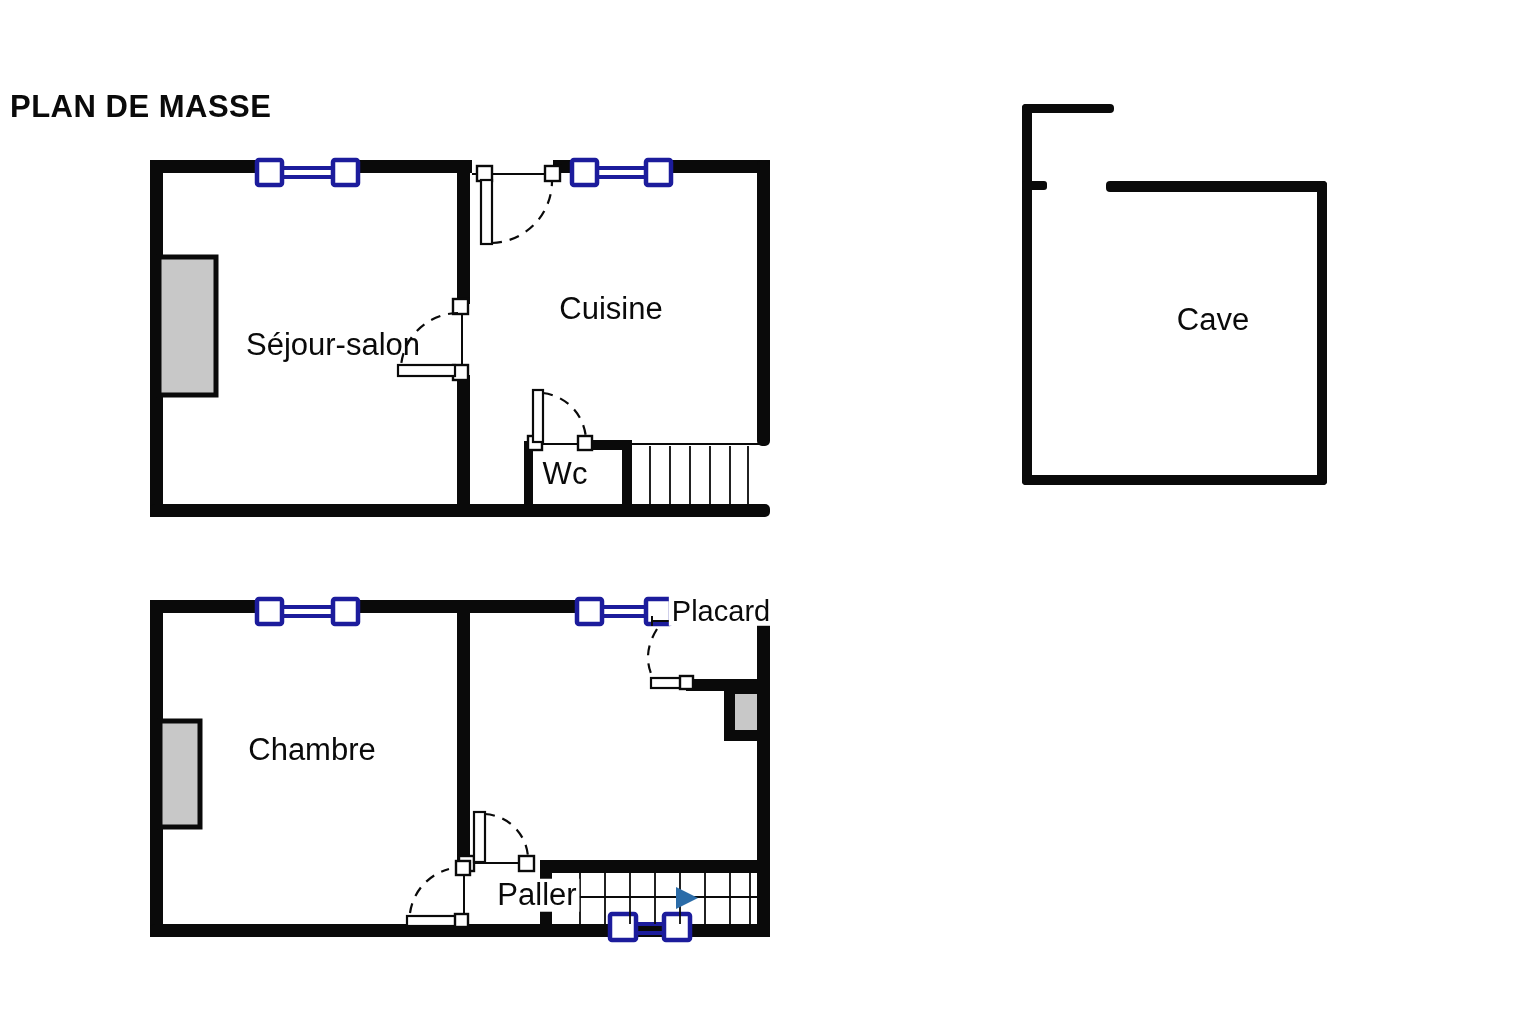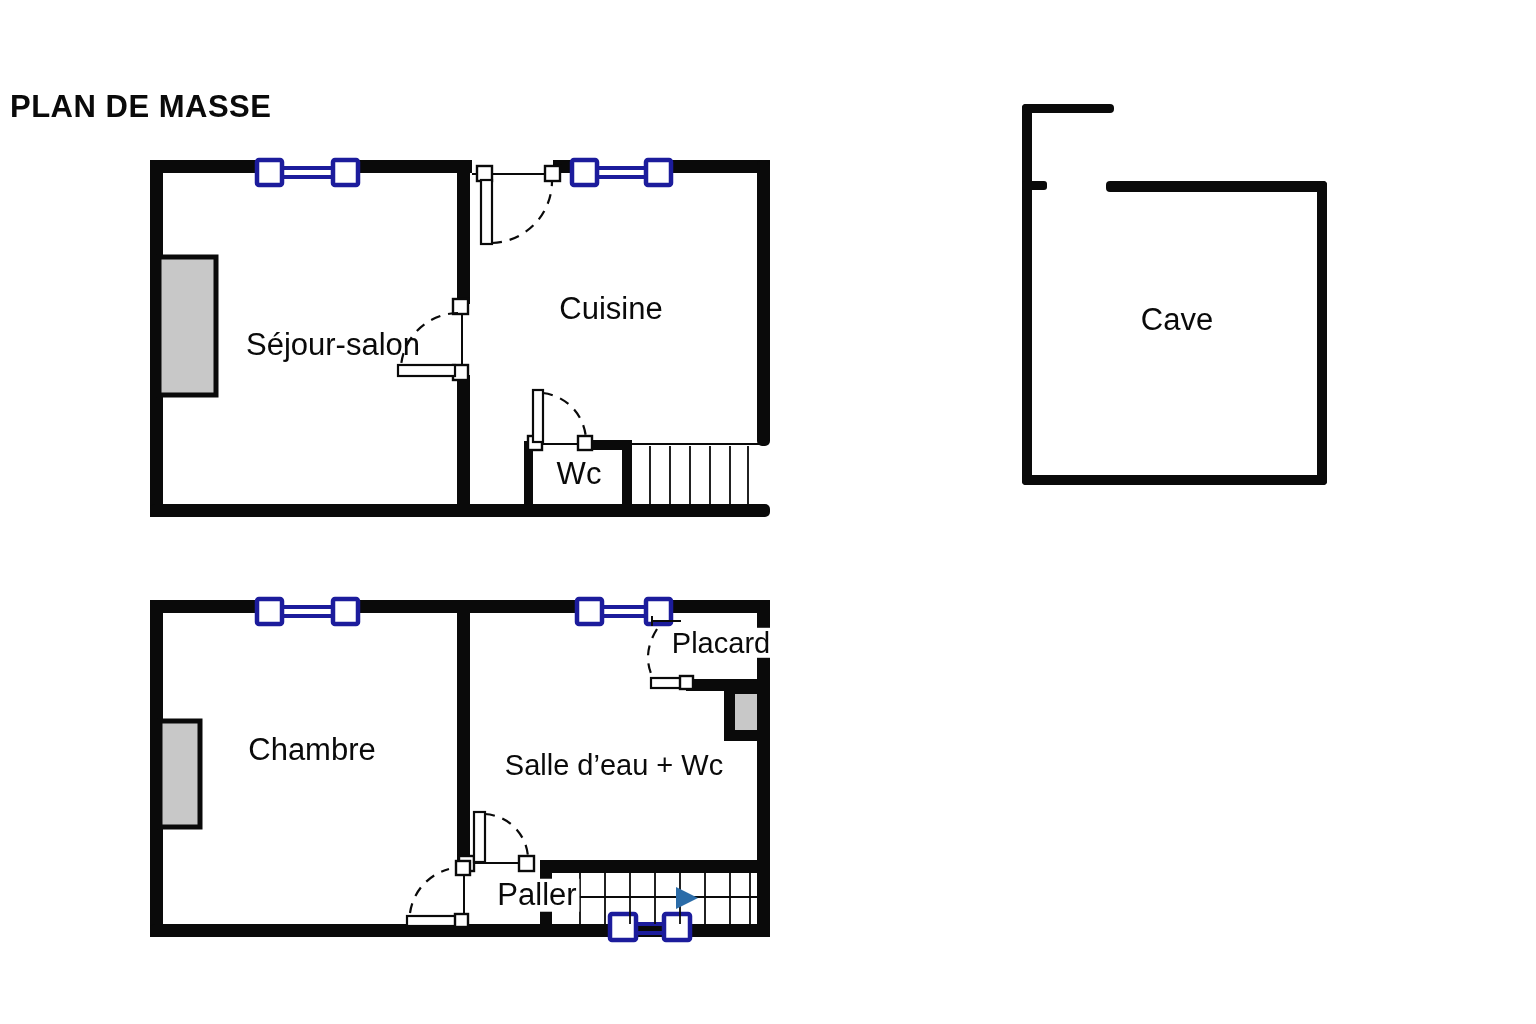--- a/index.html
+++ b/index.html
@@ -182,20 +182,19 @@
       <g>
         <path class="tread" d="M 580 866 V 917 M 605 866 V 917 M 630 866 V 917 M 655 866 V 917 M 680 866 V 917 M 705 866 V 917 M 730 866 V 917 M 750 866 V 917"></path>
         <path class="thin" d="M 565 890 H 757"></path>
         <polygon class="arrow-head" points="676,880 676,902 698,891"></polygon>
       </g>
     </g>
   </svg>
 
   <div class="room-label" style="left:333px;top:338px;">Séjour-salon</div>
   <div class="room-label" style="left:611px;top:302px;">Cuisine</div>
-  <div class="room-label" style="left:579px;top:467px;">Wc</div>
-  <div class="room-label" style="left:1177px;top:313px;">Cave</div>
+  <div class="room-label" style="left:565px;top:467px;">Wc</div>
+  <div class="room-label" style="left:1213px;top:313px;">Cave</div>
   <div class="room-label" style="left:312px;top:743px;">Chambre</div>
-  <div class="room-label sz29" style="left:614px;top:758px;">Salle d’eau + Wc</div>
-  <div class="room-label on-white sz29" style="left:721px;top:636px;">Placard</div>
+  <div class="room-label on-white sz29" style="left:721px;top:604px;">Placard</div>
   <div class="room-label on-white" style="left:537px;top:888px;">Paller</div>
 
 </div>
 
 </body></html>

